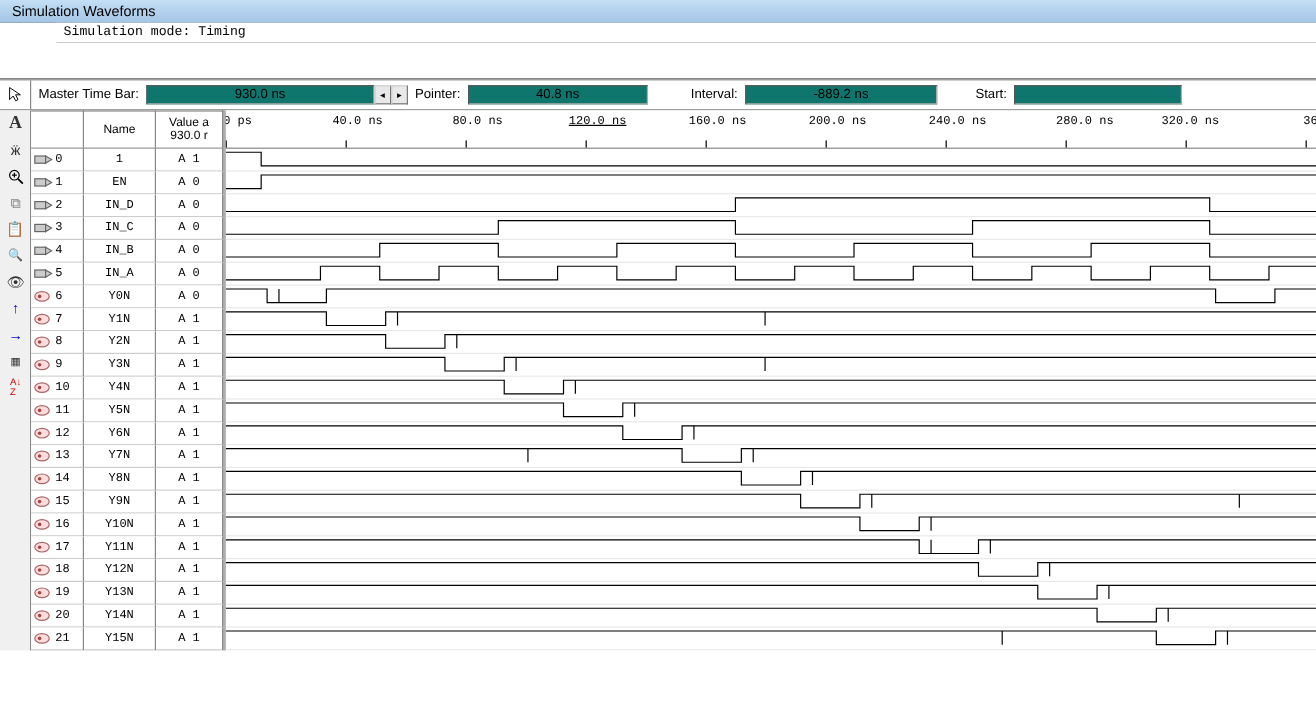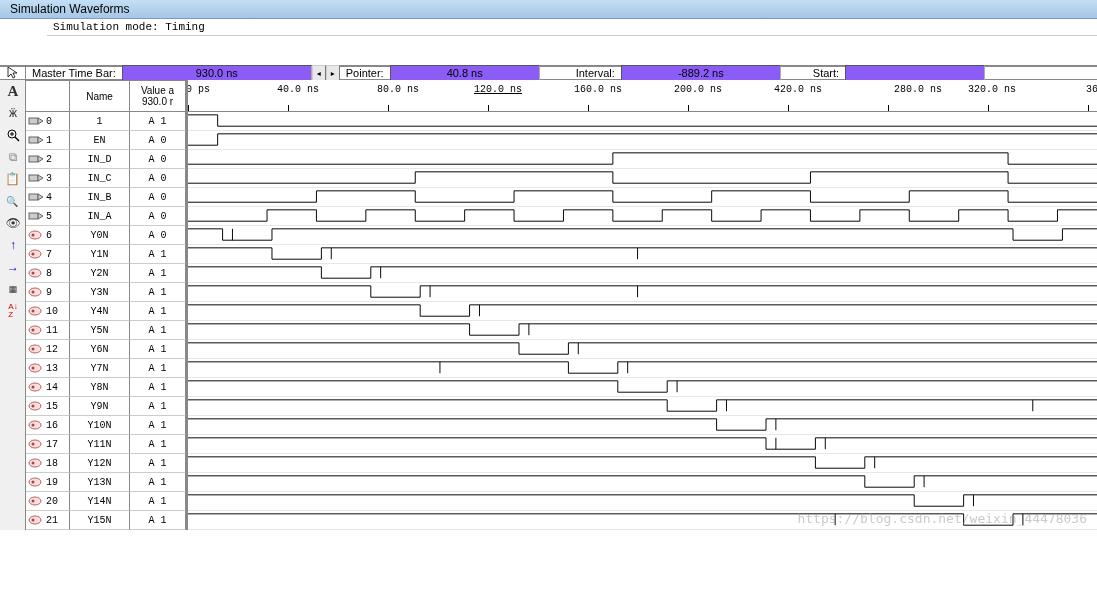--- a/index.html
+++ b/index.html
@@ -29,27 +29,27 @@
       height: 30px;
       background: #fff;
       border-bottom: 1px solid #888;
     }
     .info-bar {
       display: flex;
       align-items: center;
       border: 1px solid #888;
       border-left: none;
       border-right: none;
-      height: 14px;
+      height: 26px;
       background: #fff;
     }
     .info-bar .lbl { padding: 0 6px; white-space: nowrap; }
     .info-bar .val {
       border: 1px inset #aaa;
-      background: #8b5cf6;
+      background: #0f766e;
       height: 16px;
       line-height: 14px;
       text-align: center;
       padding: 0 4px;
     }
     .info-bar .arrow-btns {
       display: flex;
       gap: 0;
     }
     .arrow-btn {
@@ -453,23 +453,23 @@
         <span class="tick" style="left: 80px; width: 60px; text-align: center;">40.0 ns</span>
         <span class="tick-line" style="left: 100px;"></span>
         <span class="tick" style="left: 180px; width: 60px; text-align: center;">80.0 ns</span>
         <span class="tick-line" style="left: 200px;"></span>
         <span class="tick" style="left: 280px; width: 60px; text-align: center; text-decoration: underline;">120.0 ns</span>
         <span class="tick-line" style="left: 300px;"></span>
         <span class="tick" style="left: 380px; width: 60px; text-align: center;">160.0 ns</span>
         <span class="tick-line" style="left: 400px;"></span>
         <span class="tick" style="left: 480px; width: 60px; text-align: center;">200.0 ns</span>
         <span class="tick-line" style="left: 500px;"></span>
-        <span class="tick" style="left: 580px; width: 60px; text-align: center;">420.0 ns</span>
+        <span class="tick" style="left: 580px; width: 60px; text-align: center;">240.0 ns</span>
         <span class="tick-line" style="left: 600px;"></span>
-        <span class="tick" style="left: 680px; width: 60px; text-align: left; margin-left: 26px;">280.0 ns</span>
+        <span class="tick" style="left: 680px; width: 60px; text-align: right;">280.0 ns</span>
         <span class="tick-line" style="left: 700px;"></span>
         <span class="tick" style="left: 780px; width: 60px; ">320.0 ns</span>
         <span class="tick-line" style="left: 800px;"></span>
         <span class="tick" style="left: 880px; width: 60px; text-align: center;">360.</span>
         <span class="tick-line" style="left: 900px;"></span>
       </div>
     <div class="waves" id="waves">
         <div class="wave-row">
           <svg class="wave-svg" viewBox="0 0 920 19" preserveAspectRatio="none">
             <path d="M 0 3 L 30 3 L 30 15 L 920 15" fill="none" stroke="#000" stroke-width="1"></path>
@@ -596,15 +596,14 @@
           </svg>
         </div>
         <div class="wave-row">
           <svg class="wave-svg" viewBox="0 0 920 19" preserveAspectRatio="none">
             <path d="M 0 3 L 785 3 L 785 15 L 835 15 L 835 3 L 920 3" fill="none" stroke="#000" stroke-width="1"></path>
             <line x1="655" y1="3" x2="655" y2="15" stroke="#000" stroke-width="1"></line>
             <line x1="845" y1="3" x2="845" y2="15" stroke="#000" stroke-width="1"></line>
           </svg>
         </div>
       </div>
-    <div class="watermark">https://blog.csdn.net/weixin_44478036</div>
   </div>
 </div>
 
 </body></html>

